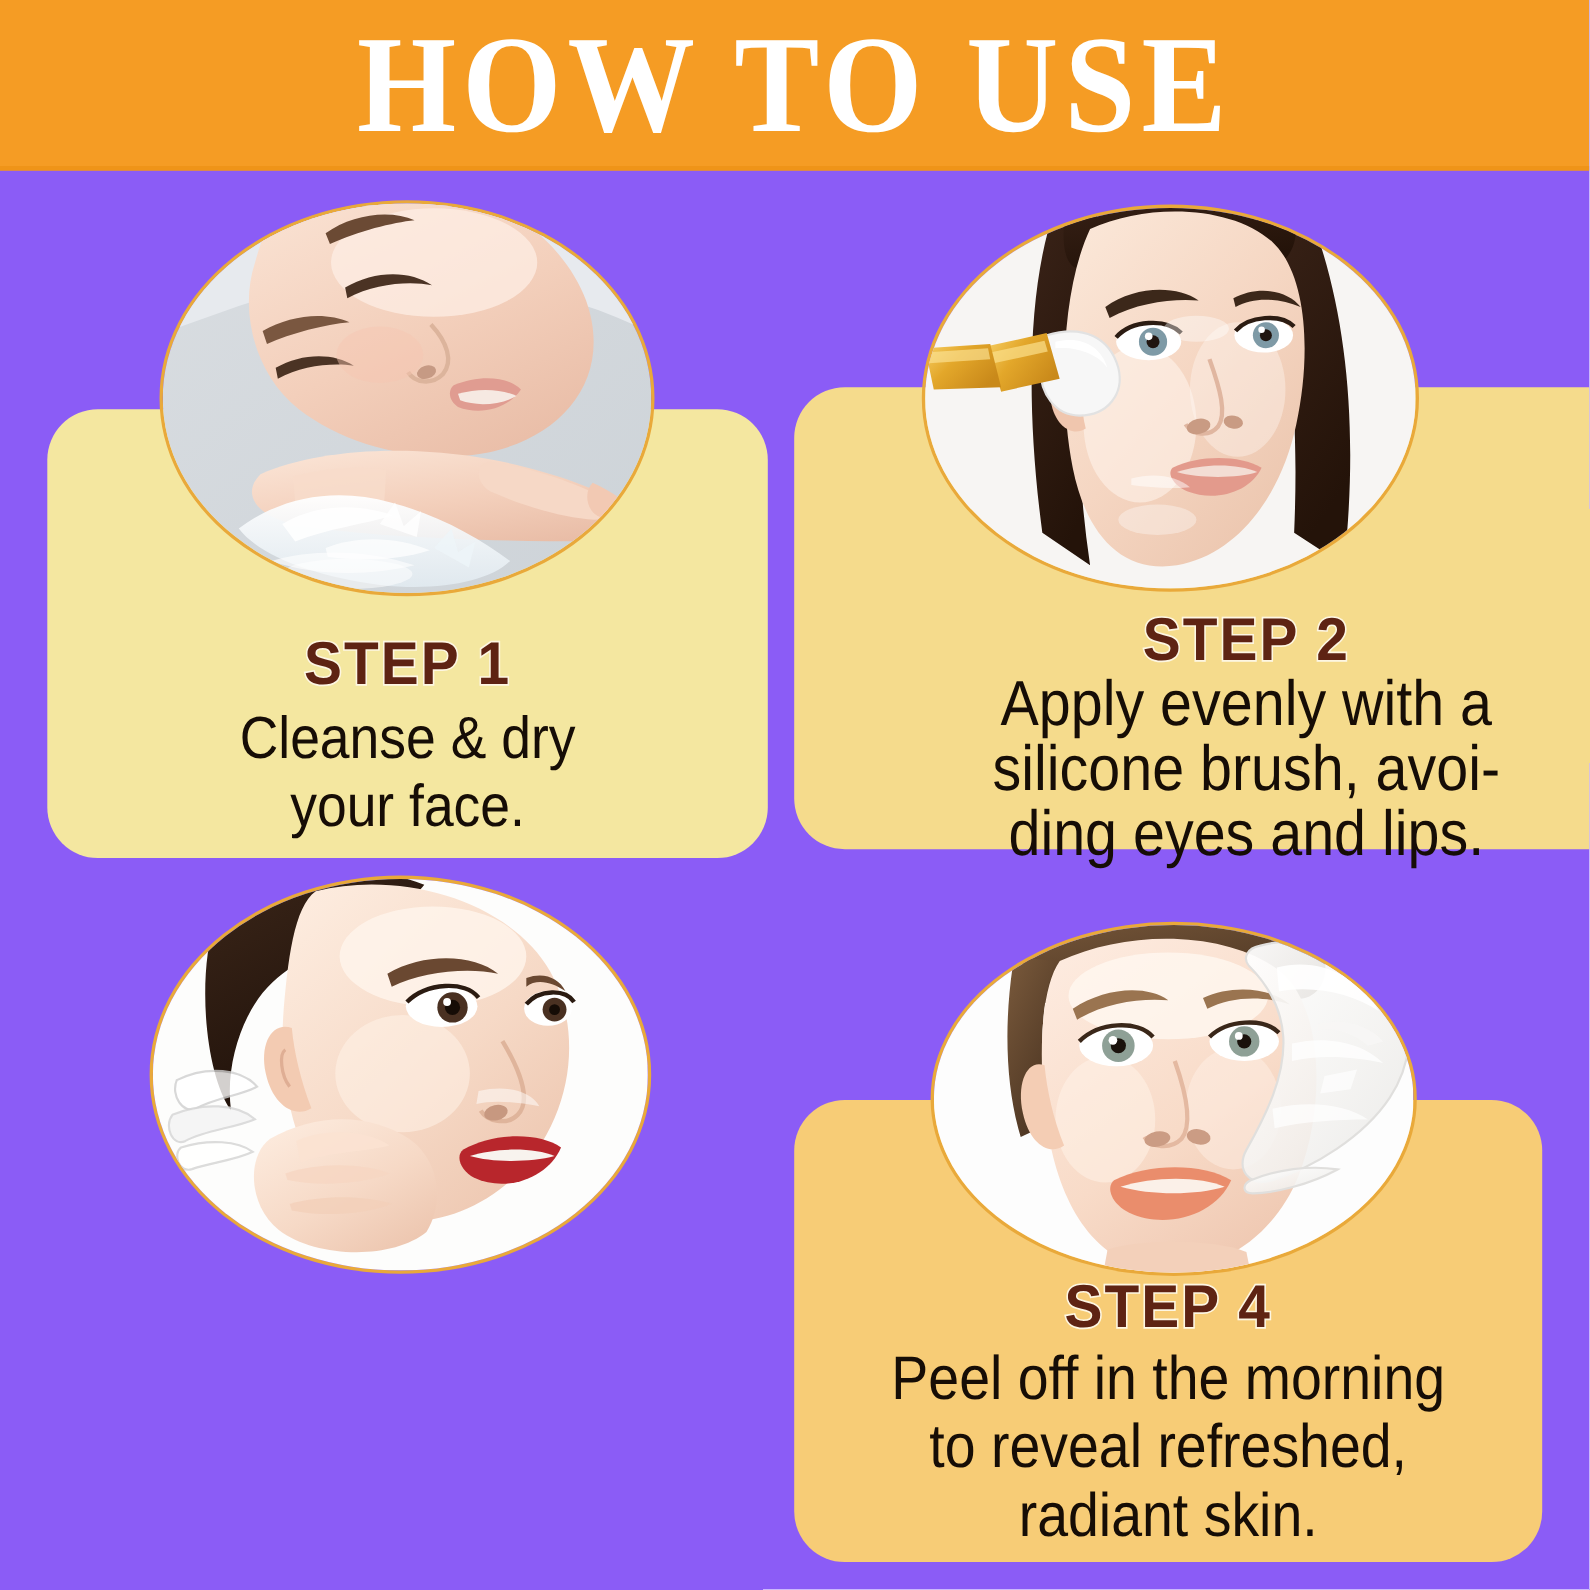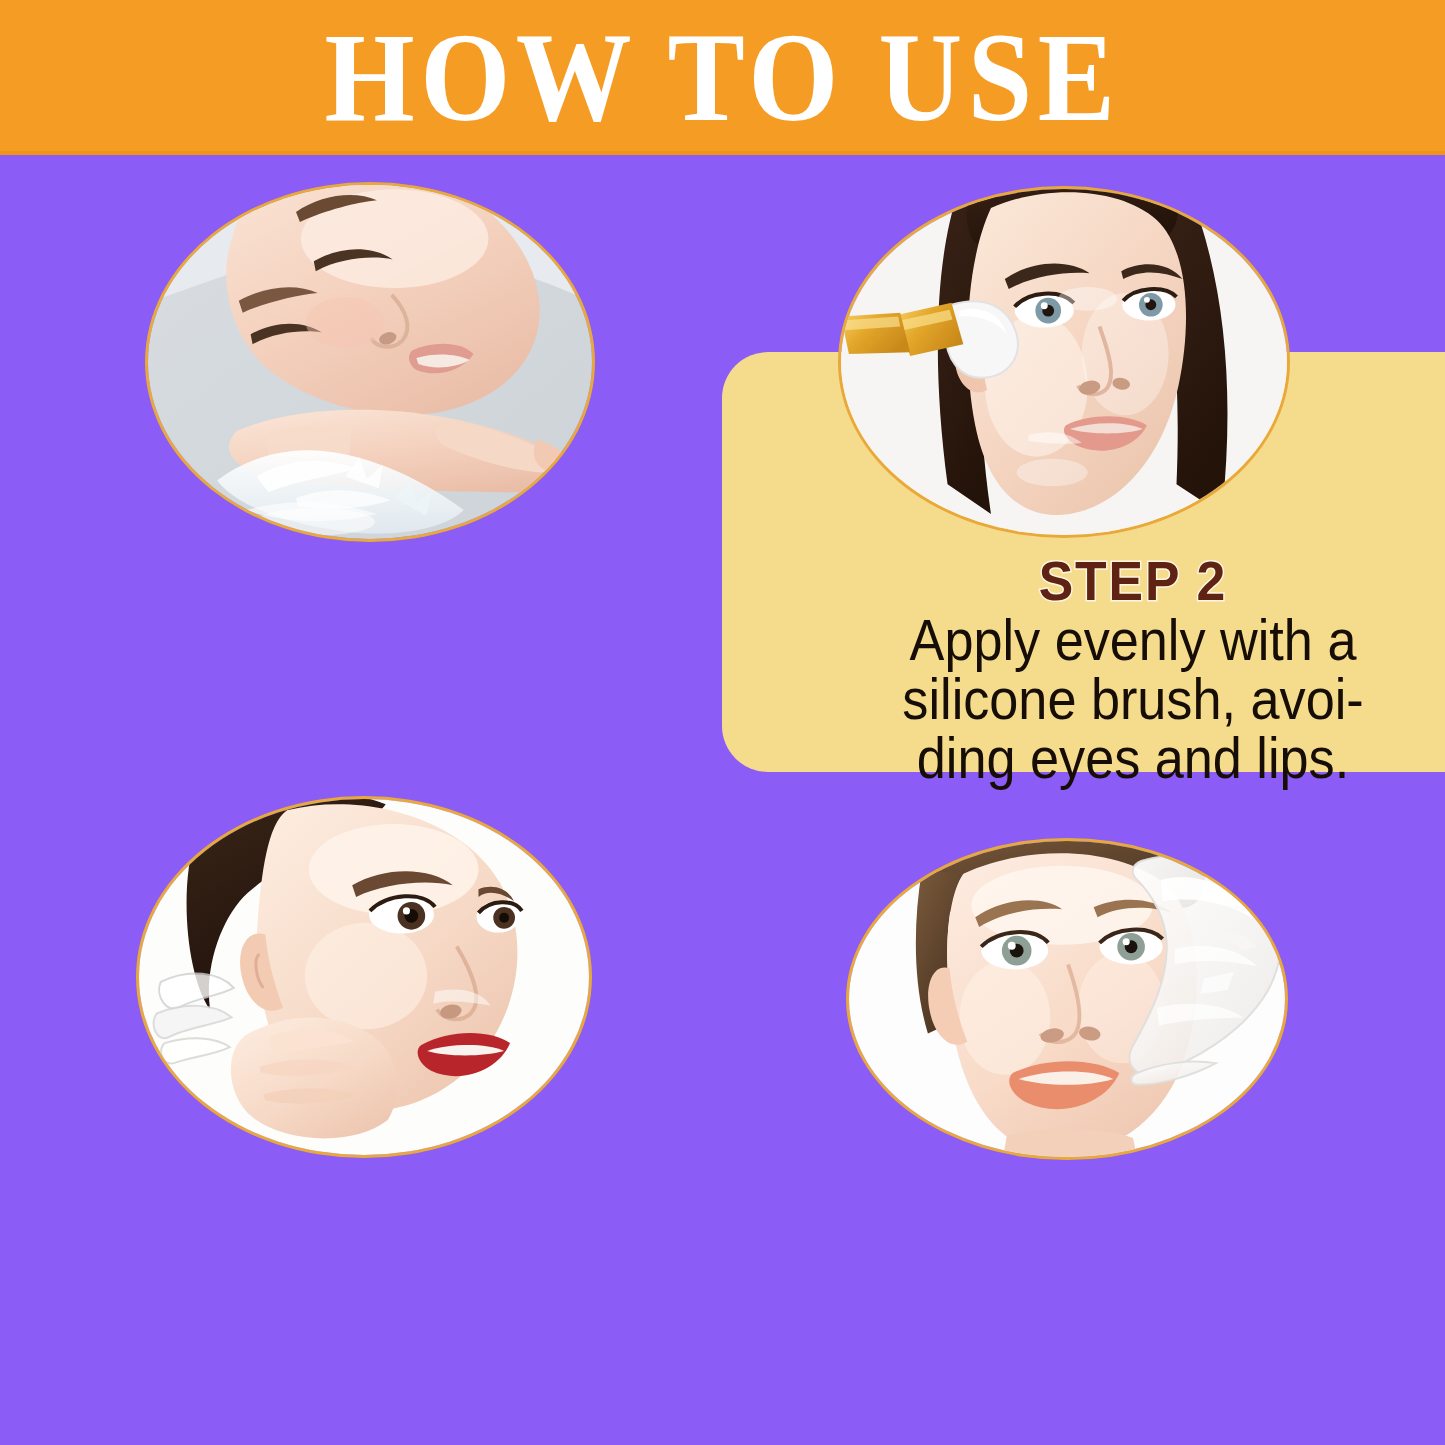--- a/index.html
+++ b/index.html
@@ -111,20 +111,25 @@
 </style>
 </head>
 <body>
 
 <div id="page">
 
   <div id="header-banner">
     <div id="header-title">HOW TO USE</div>
   </div>
 
+  <div class="card" id="card-1">
+    <div class="step-label" id="label-1">STEP 1</div>
+    <div class="step-desc" id="desc-1">Cleanse &amp; dry
+your face.</div>
+  </div>
 
   <div class="photo" id="photo-1">
     <svg viewBox="0 0 450 360" preserveAspectRatio="xMidYMid slice">
       <defs>
         <linearGradient id="p1bg" x1="0" y1="0" x2="1" y2="1">
           <stop offset="0%" stop-color="#d9dde1"></stop>
           <stop offset="100%" stop-color="#cdd3d8"></stop>
         </linearGradient>
         <linearGradient id="skin1" x1="0.2" y1="0" x2="0.8" y2="1">
           <stop offset="0%" stop-color="#fae3d4"></stop>
@@ -313,20 +318,26 @@
       <path d="M126,300 C156,292 194,292 220,300 C194,310 156,312 128,306 Z" fill="#f3cfb9" opacity="0.8"></path>
 
       <path d="M22,186 C50,172 82,176 96,192 C82,200 58,202 40,212 C28,218 16,200 22,186 Z" fill="#ffffff" opacity="0.8" stroke="#cfcfcf" stroke-width="2"></path>
       <path d="M18,218 C46,206 78,208 94,222 C76,230 48,232 30,242 C18,248 10,228 18,218 Z" fill="#f4f4f4" opacity="0.85" stroke="#d6d6d6" stroke-width="2"></path>
       <path d="M26,248 C52,240 78,242 92,252 C76,260 52,262 36,268 C24,272 18,254 26,248 Z" fill="#ffffff" opacity="0.75" stroke="#d0d0d0" stroke-width="2"></path>
 
       <path d="M300,196 C326,190 348,196 356,210 C334,206 314,204 298,208 Z" fill="#ffffff" opacity="0.5"></path>
     </svg>
   </div>
 
+  <div class="card" id="card-4">
+    <div class="step-label" id="label-4">STEP 4</div>
+    <div class="step-desc" id="desc-4">Peel off in the morning
+to reveal refreshed,
+radiant skin.</div>
+  </div>
 
   <div class="photo" id="photo-4">
     <svg viewBox="0 0 442 322" preserveAspectRatio="xMidYMid slice">
       <defs>
         <linearGradient id="skin4" x1="0.2" y1="0" x2="0.8" y2="1">
           <stop offset="0%" stop-color="#fdeade"></stop>
           <stop offset="55%" stop-color="#f8dbc8"></stop>
           <stop offset="100%" stop-color="#eec6af"></stop>
         </linearGradient>
         <linearGradient id="hair4" x1="0" y1="0" x2="0.6" y2="1">

